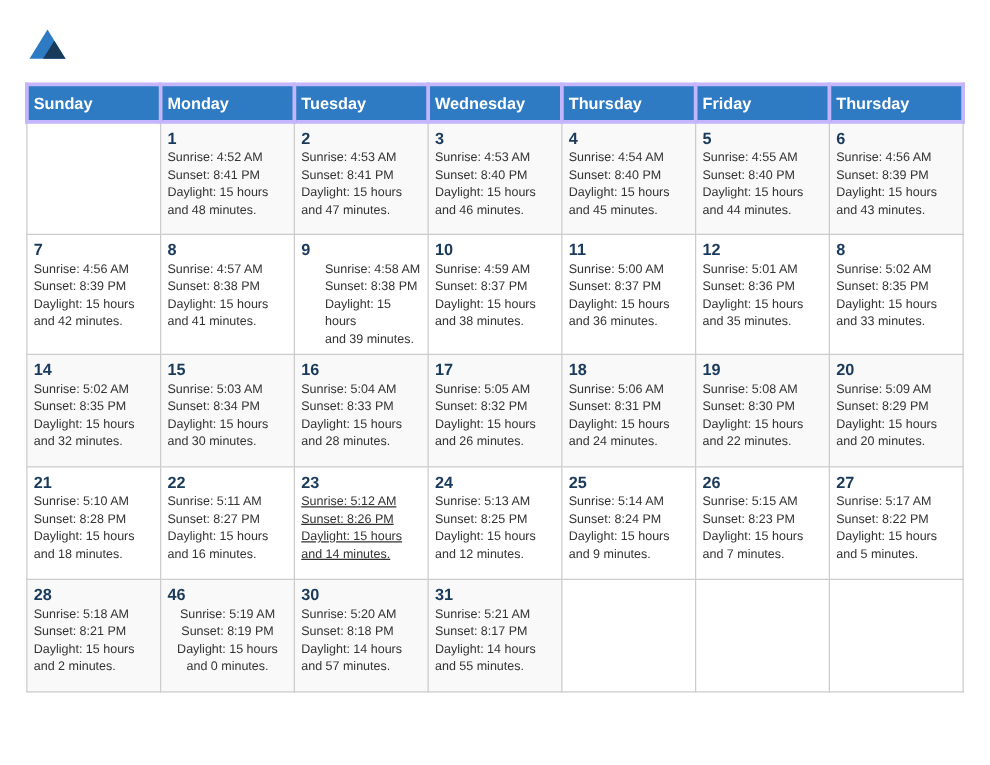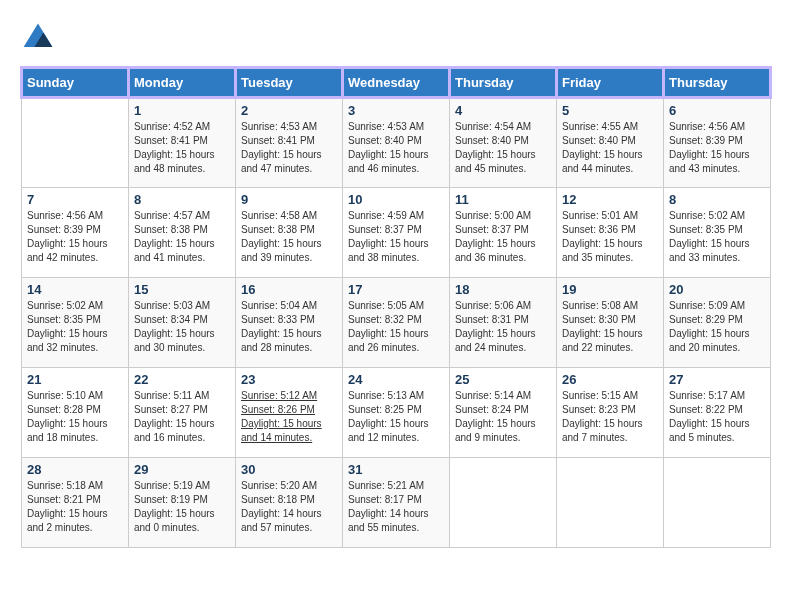--- a/index.html
+++ b/index.html
@@ -177,21 +177,21 @@
         </td>
         <td>
           <div class="day-number">8</div>
           <div class="day-info" style="white-space: pre-line;">Sunrise: 4:57 AM
 Sunset: 8:38 PM
 Daylight: 15 hours
 and 41 minutes.</div>
         </td>
         <td>
           <div class="day-number">9</div>
-          <div class="day-info" style="white-space: pre-line;">Sunrise: 4:58 AM
+          <div class="day-info" style="white-space: pre-line; margin-left: 19px;">Sunrise: 4:58 AM
 Sunset: 8:38 PM
 Daylight: 15 hours
 and 39 minutes.</div>
         </td>
         <td>
           <div class="day-number">10</div>
           <div class="day-info" style="white-space: pre-line;">Sunrise: 4:59 AM
 Sunset: 8:37 PM
 Daylight: 15 hours
 and 38 minutes.</div>
@@ -322,22 +322,22 @@
       </tr>
       <tr>
         <td>
           <div class="day-number">28</div>
           <div class="day-info" style="white-space: pre-line;">Sunrise: 5:18 AM
 Sunset: 8:21 PM
 Daylight: 15 hours
 and 2 minutes.</div>
         </td>
         <td>
-          <div class="day-number">29</div>
-          <div class="day-info" style="white-space: pre-line;">Sunrise: 5:19 AM
+          <div class="day-number">46</div>
+          <div class="day-info" style="white-space: pre-line; text-align: center;">Sunrise: 5:19 AM
 Sunset: 8:19 PM
 Daylight: 15 hours
 and 0 minutes.</div>
         </td>
         <td>
           <div class="day-number">30</div>
           <div class="day-info" style="white-space: pre-line;">Sunrise: 5:20 AM
 Sunset: 8:18 PM
 Daylight: 14 hours
 and 57 minutes.</div>

